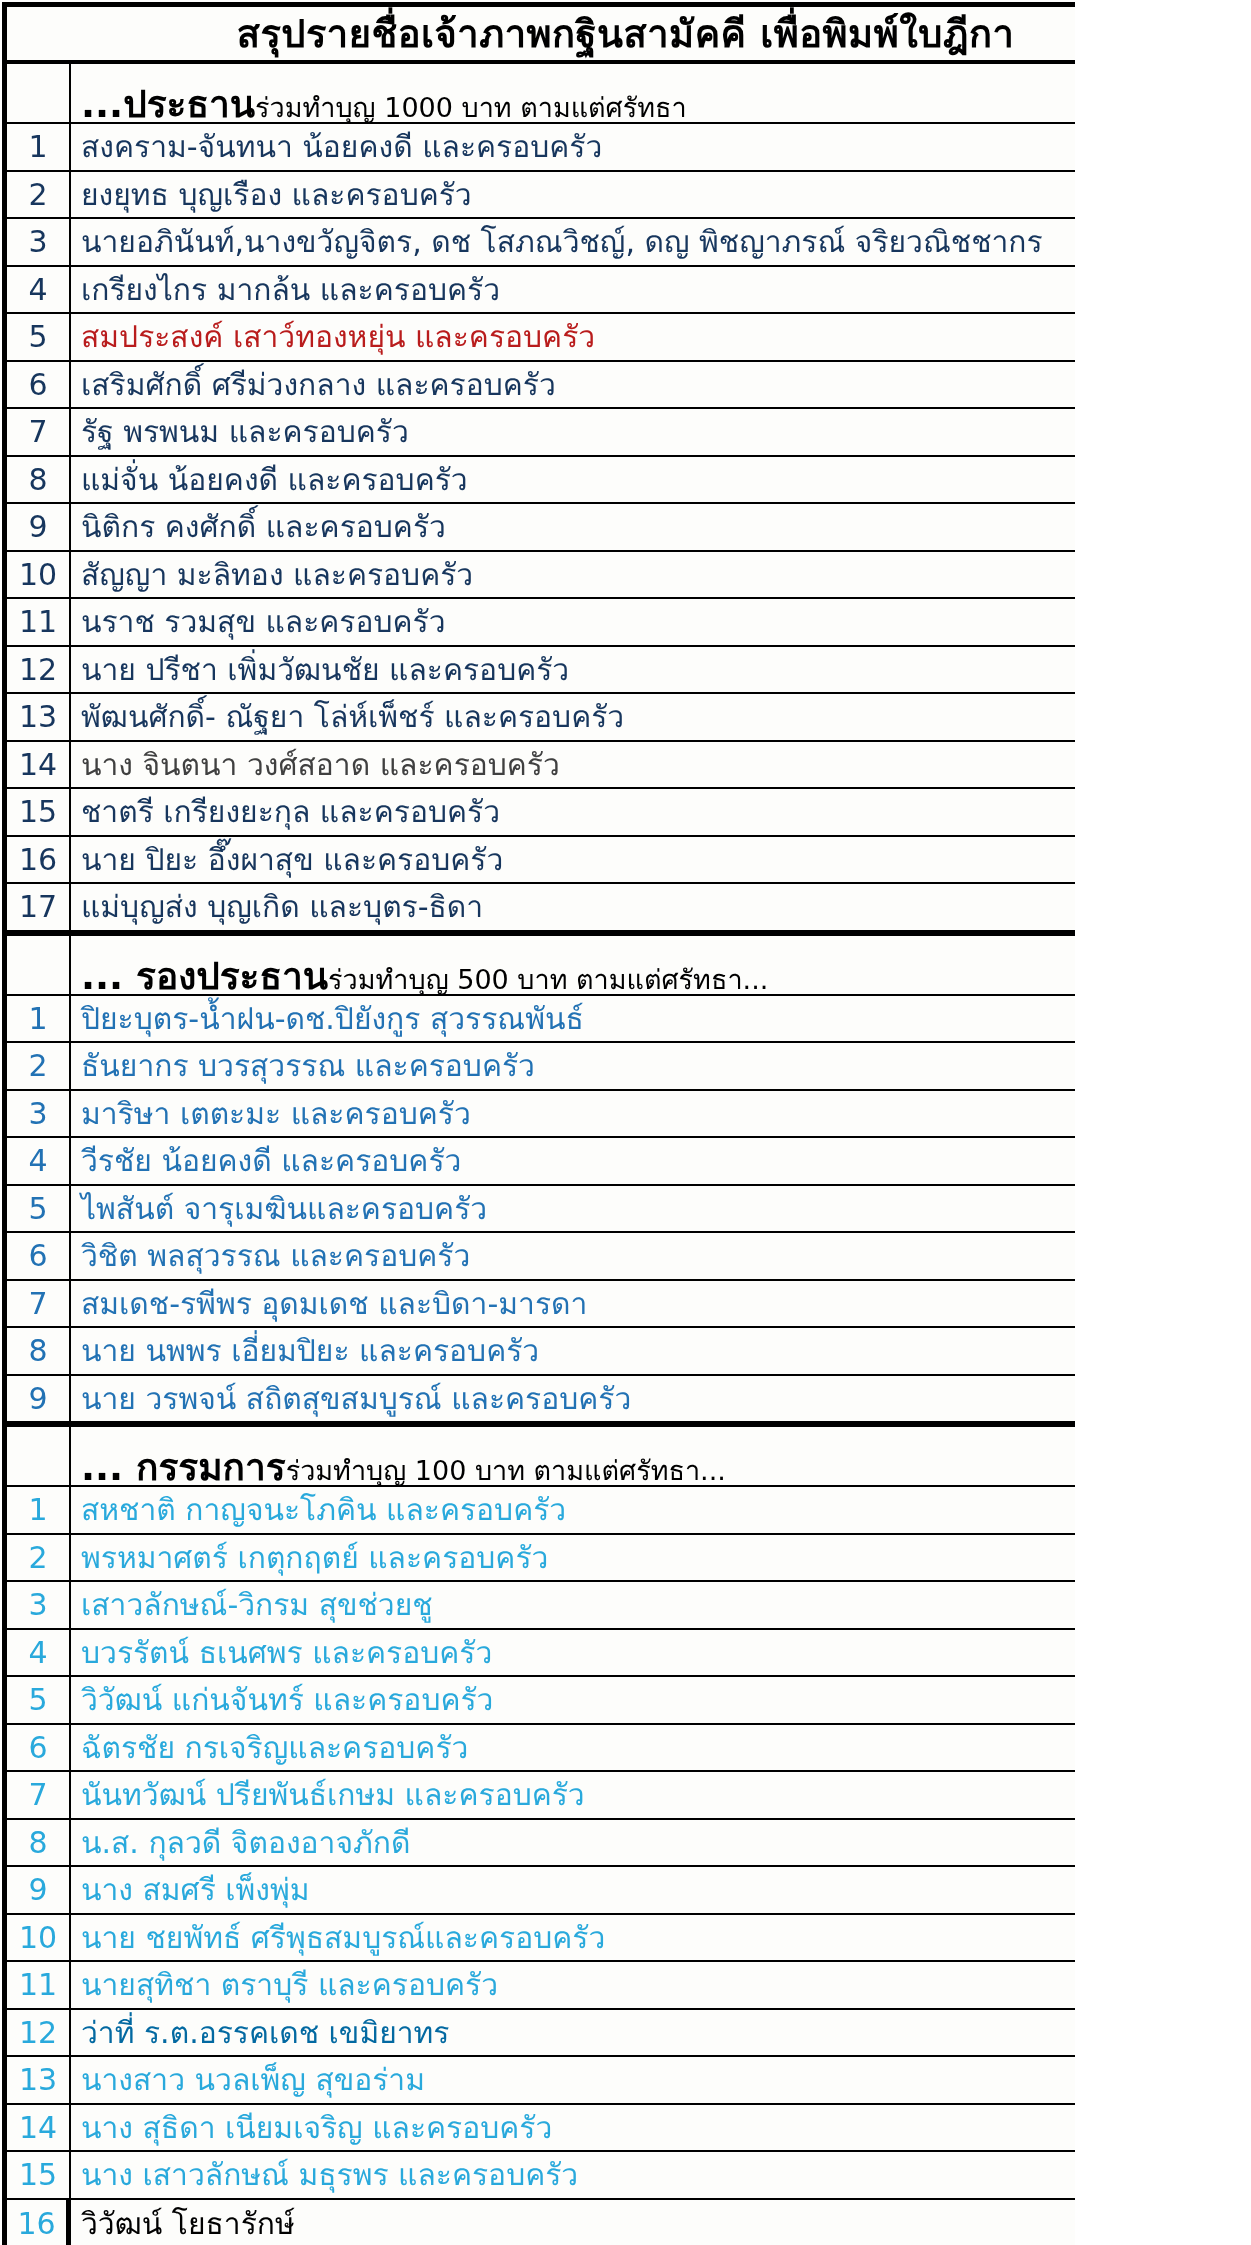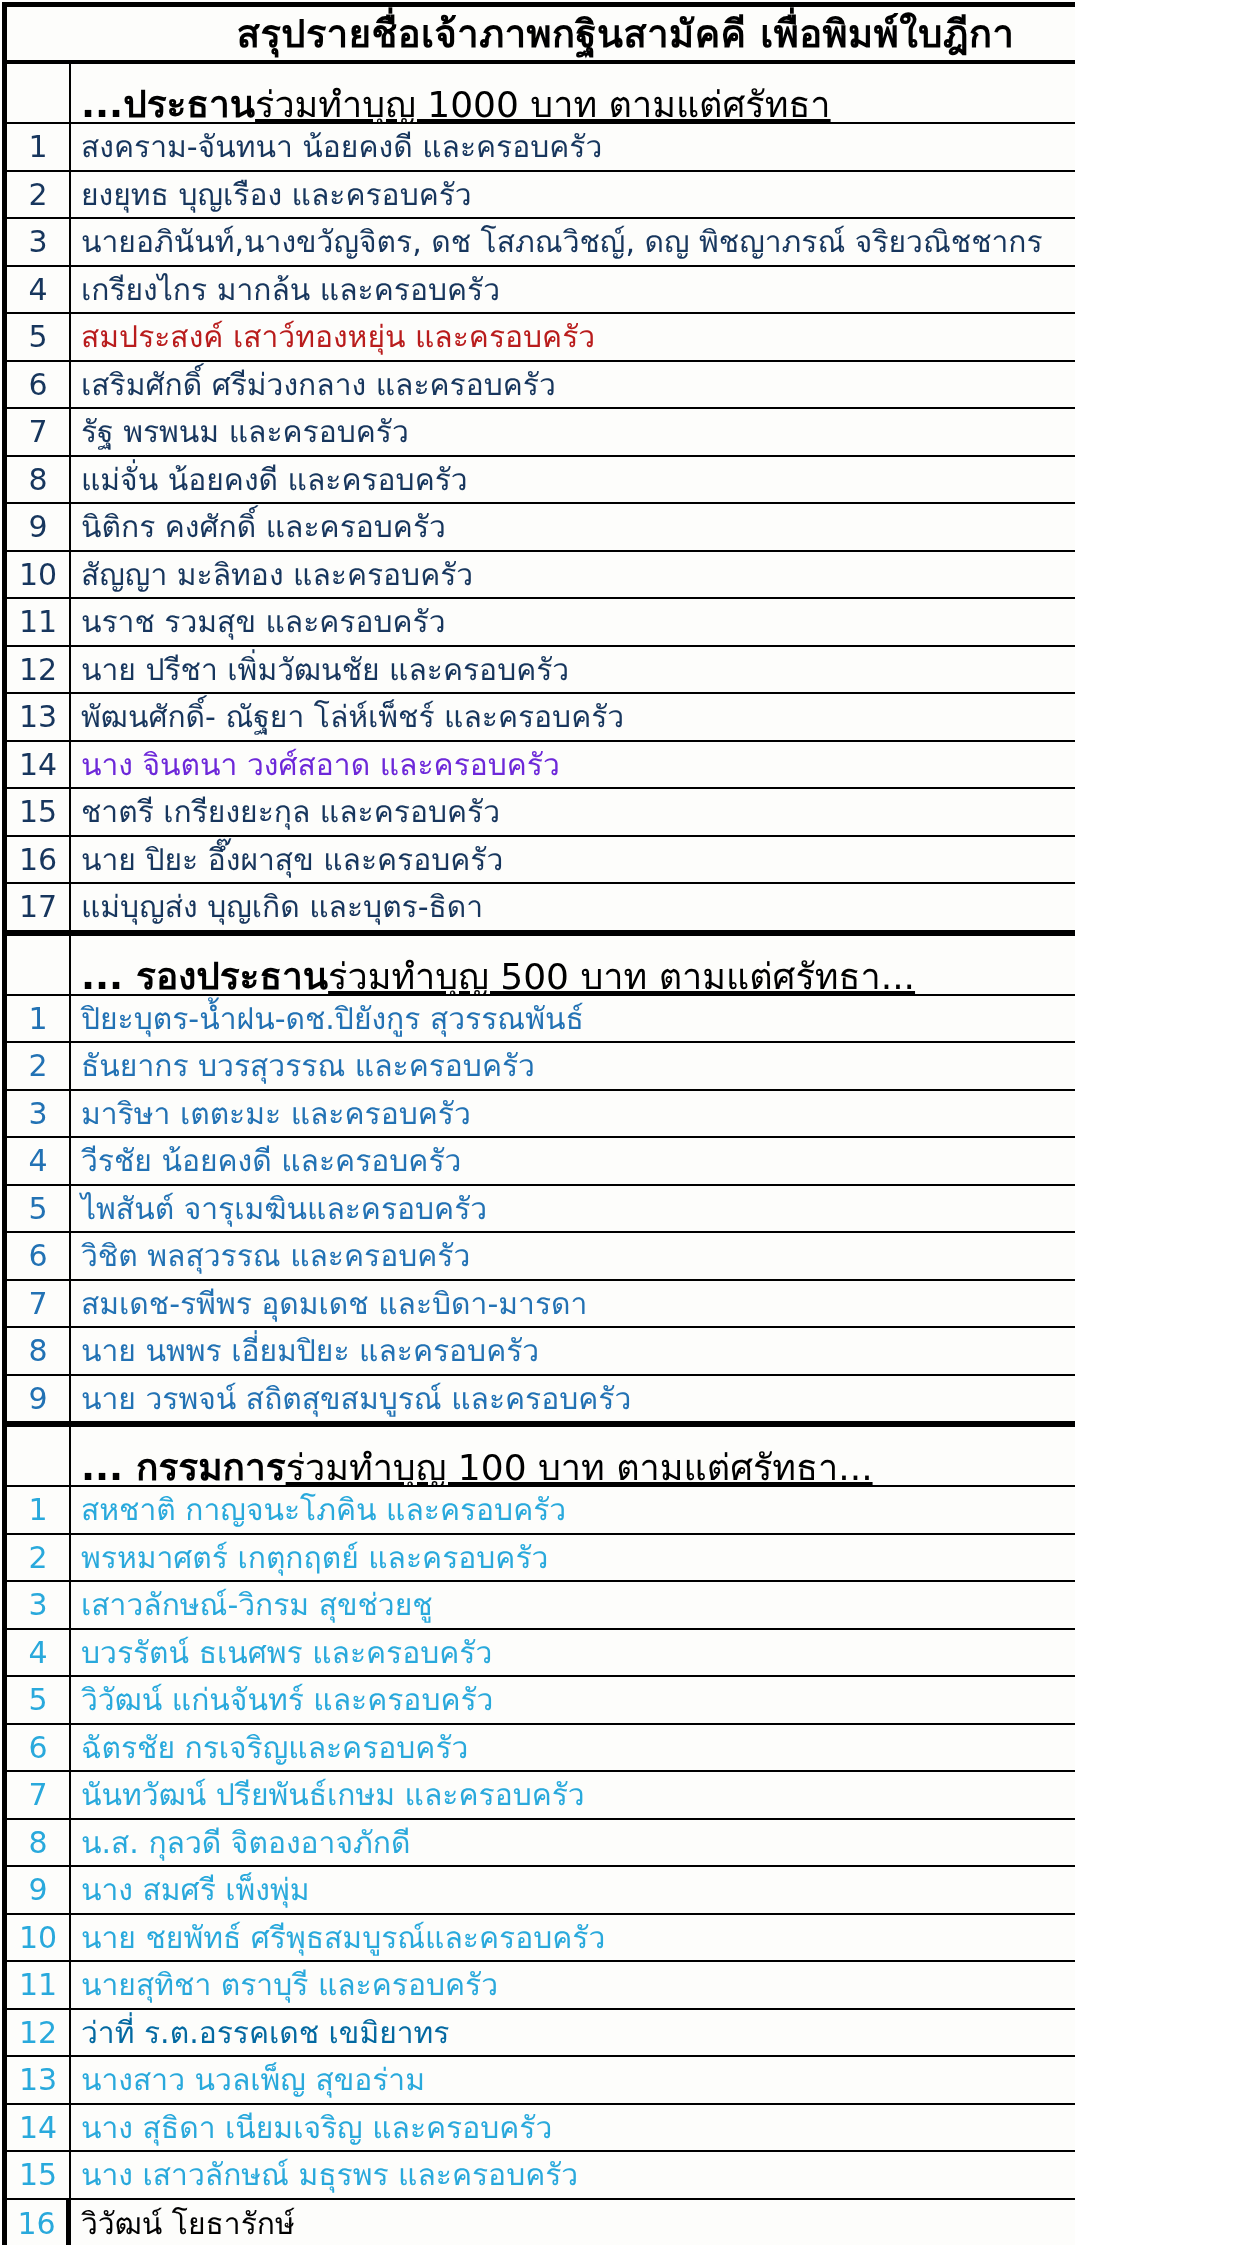--- a/index.html
+++ b/index.html
@@ -42,21 +42,21 @@
     font-size:30px;
   }
   .name{
     flex:1 1 auto;
     padding-left:10px;
     font-size:30px;
     white-space:nowrap; overflow:hidden;
   }
   .header-row .name{ align-items:baseline; padding-top:10px; color:#000; }
   .hdr-bold{ font-weight:bold; font-size:37px; }
-  .hdr-rest{ font-size:36px;text-decoration:underline; }
+  .hdr-rest{ font-size:27px; }
   .data-row{
     height:47.5px;
     border-bottom:2px solid #000;
   }
   .section:last-child .rows .data-row:last-child{ border-bottom:none; }
   
   .section:last-child .rows .data-row:last-child .num{ border-right-width:5px; }
 </style>
 </head>
 <body>
@@ -122,21 +122,21 @@
           <div class="row data-row">
             <div class="cell num" style="color: rgb(23, 54, 93);">12</div>
             <div class="cell name" style="color: rgb(23, 54, 93);">นาย ปรีชา เพิ่มวัฒนชัย และครอบครัว</div>
           </div>
           <div class="row data-row">
             <div class="cell num" style="color: rgb(23, 54, 93);">13</div>
             <div class="cell name" style="color: rgb(23, 54, 93);">พัฒนศักดิ์- ณัฐยา โล่ห์เพ็ชร์ และครอบครัว</div>
           </div>
           <div class="row data-row">
             <div class="cell num" style="color: rgb(23, 54, 93);">14</div>
-            <div class="cell name" style="color: #6d28d9; border-radius: 16px;">นาง จินตนา วงศ์สอาด และครอบครัว</div>
+            <div class="cell name" style="color: #404040; border-radius: 16px;">นาง จินตนา วงศ์สอาด และครอบครัว</div>
           </div>
           <div class="row data-row">
             <div class="cell num" style="color: rgb(23, 54, 93);">15</div>
             <div class="cell name" style="color: rgb(23, 54, 93);">ชาตรี เกรียงยะกุล และครอบครัว</div>
           </div>
           <div class="row data-row">
             <div class="cell num" style="color: rgb(23, 54, 93);">16</div>
             <div class="cell name" style="color: rgb(23, 54, 93);">นาย ปิยะ อึ๊งผาสุข และครอบครัว</div>
           </div>
           <div class="row data-row">

